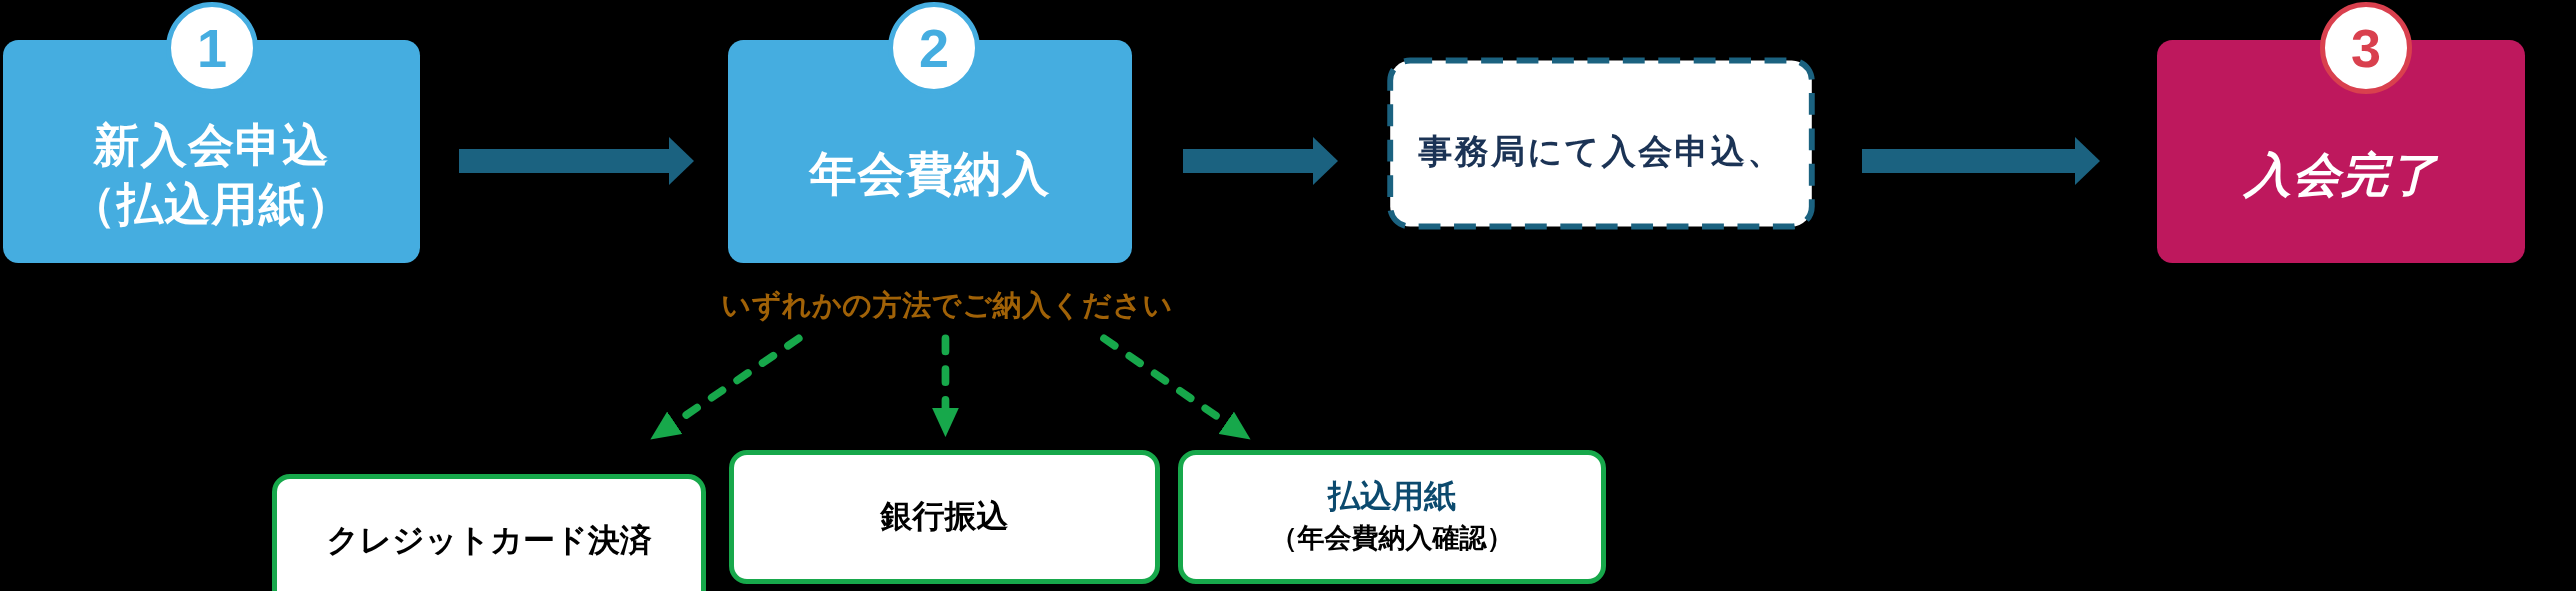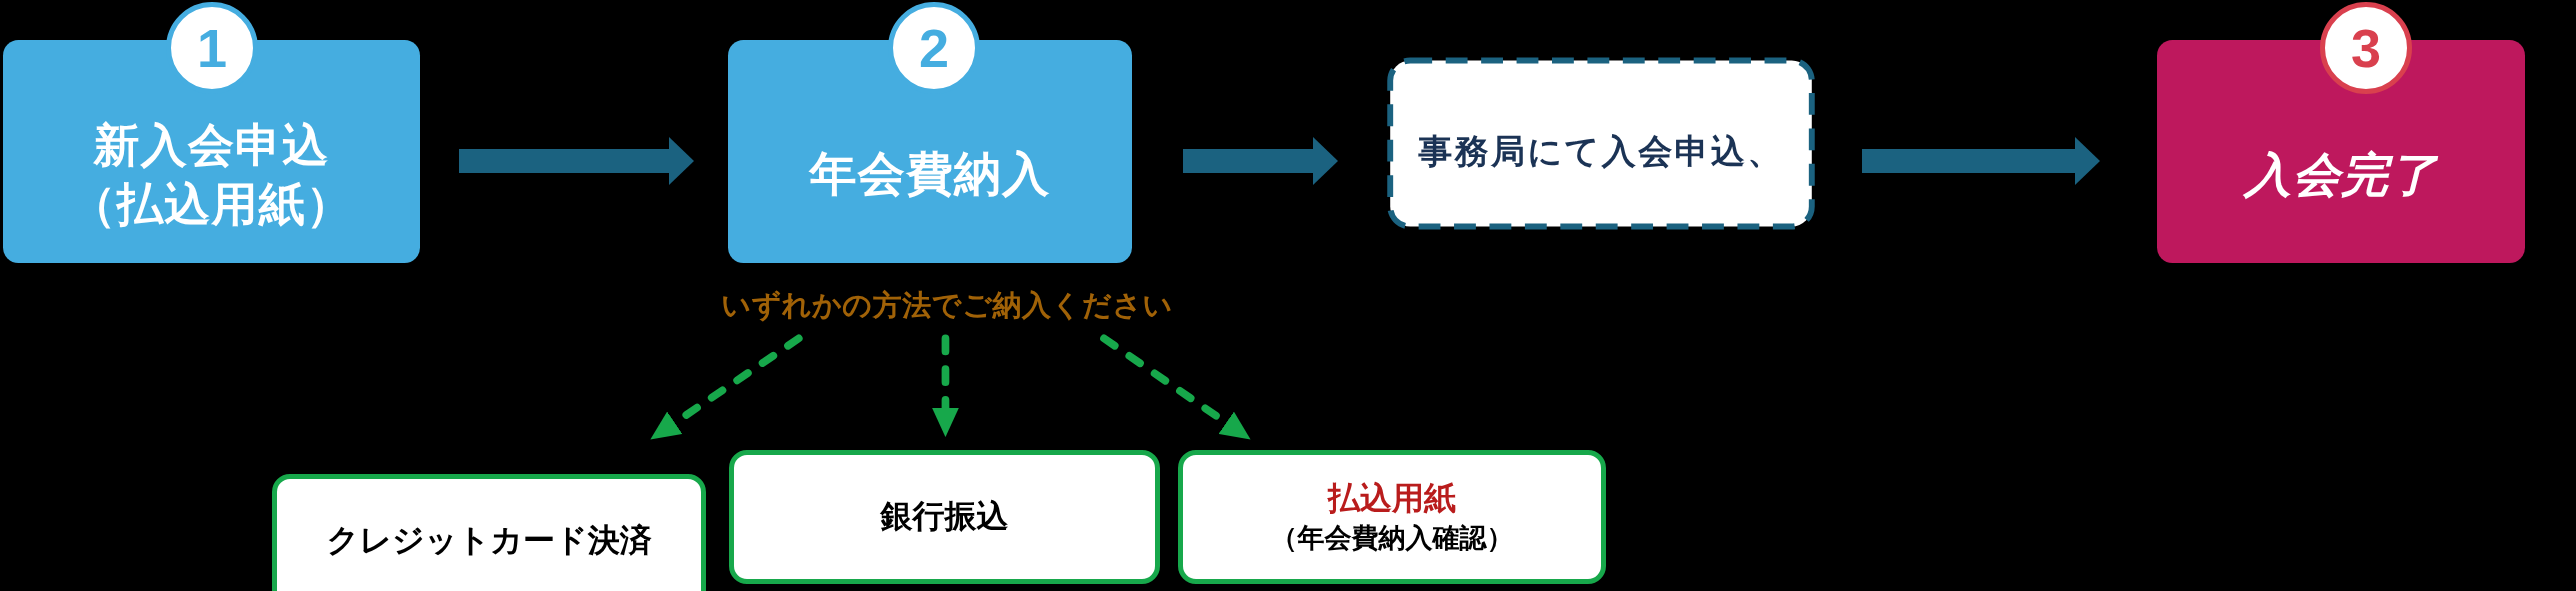--- a/index.html
+++ b/index.html
@@ -142,18 +142,18 @@
 
   <div class="method-box" style="left:272px; width:434px; border:5.3px solid #17A84B;margin-top:24px;">
     <div style="font-size:32px; color:#000000;">クレジットカード決済</div>
   </div>
 
   <div class="method-box" style="left:729px; width:431px; border:5.3px solid #17A84B;">
     <div style="font-size:32px; color:#000000;">銀行振込</div>
   </div>
 
   <div class="method-box" style="left:1178px; width:428px; border:5.3px solid #17A84B;">
-    <div style="font-size:32px; color:#b91c1c;">払込用紙</div>
+    <div style="font-size:32px; color:#0c4a6e;font-family:Liberation Mono, monospace;">払込用紙</div>
     <div style="font-size:27px; color:#000000; margin-top:4.7px;">（年会費納入確認）</div>
   </div>
 
 </div>
 
 
 </body></html>

